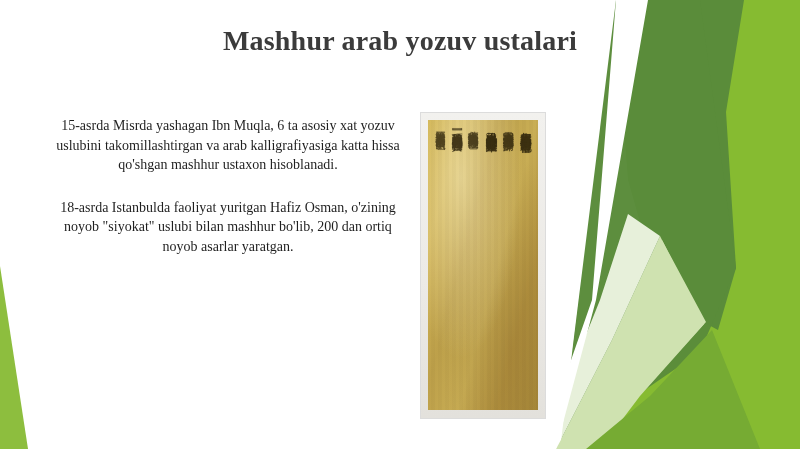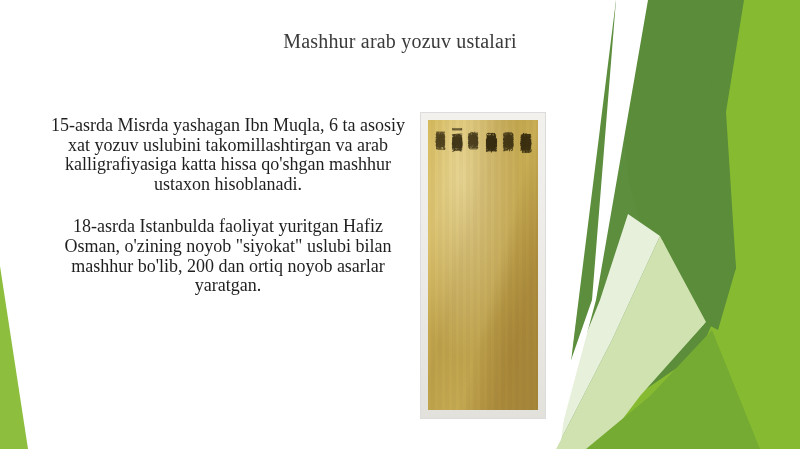--- a/index.html
+++ b/index.html
@@ -28,36 +28,36 @@
   }
 
   
   .title {
     position: absolute;
     left: 120px;
     top: 24px;
     width: 560px;
     text-align: center;
     font-family: "Liberation Serif", serif;
-    font-weight: normal;
-    font-size: 20px;
+    font-weight: bold;
+    font-size: 28px;
     line-height: 34px;
     color: #3b3b3b;
     letter-spacing: 0.2px;
   }
 
   
   .body-block {
     position: absolute;
     left: 48px;
     top: 116px;
     width: 360px;
     text-align: center;
     font-family: "Liberation Serif", serif;
-    font-size: 18px;
+    font-size: 14px;
     line-height: 19.6px;
     color: #1f1f1f;
   }
   .para {
     margin: 0;
   }
   .para + .para {
     margin-top: 23px;
     text-align: center;
   }

